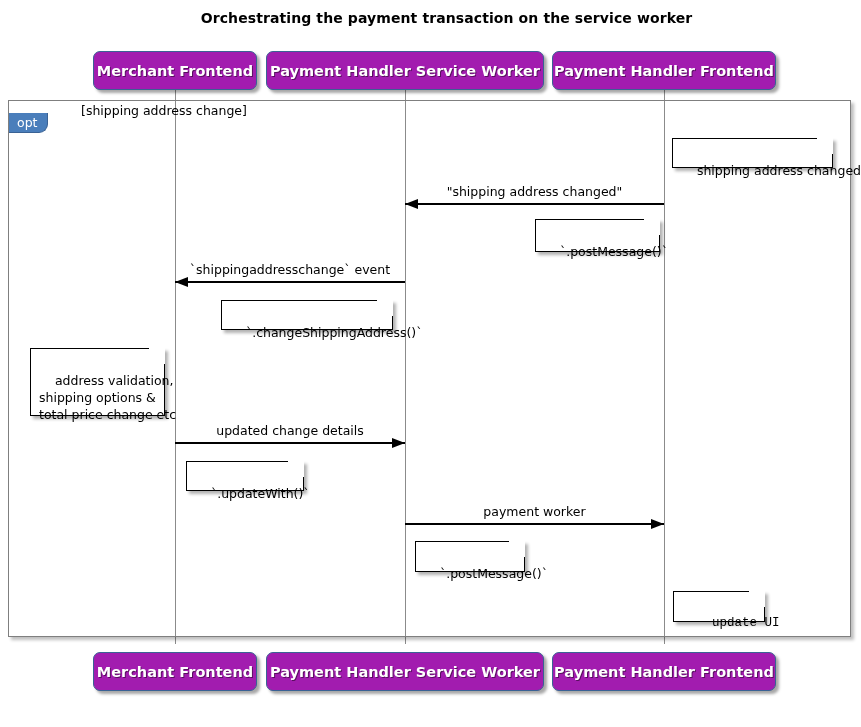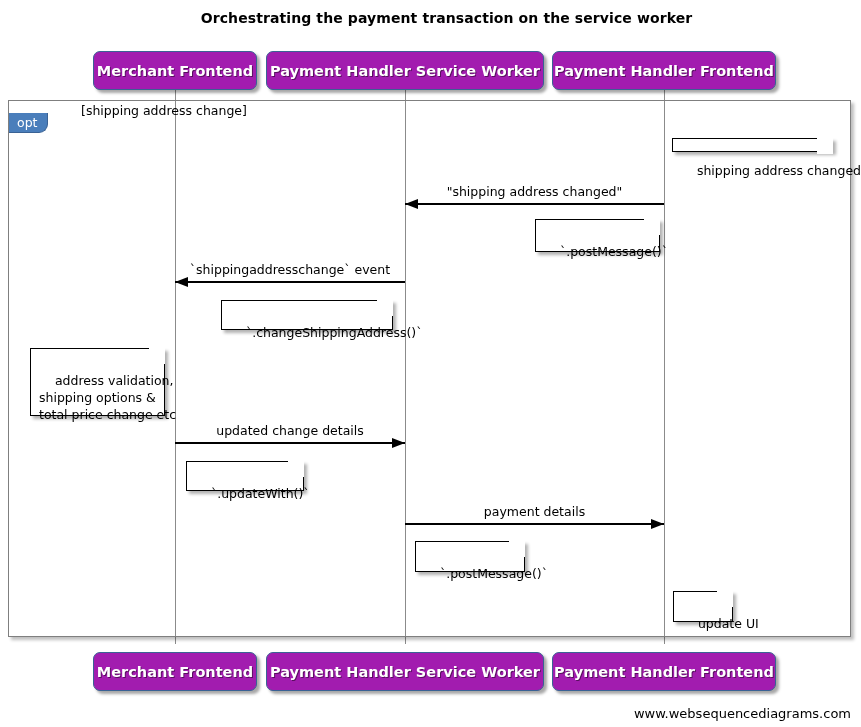--- a/index.html
+++ b/index.html
@@ -199,21 +199,21 @@
   <div class="participant" style="left:93px; top:652px; width:164px;">
     <span>Merchant Frontend</span>
   </div>
   <div class="participant" style="left:266px; top:652px; width:278px;">
     <span>Payment Handler Service Worker</span>
   </div>
   <div class="participant" style="left:552px; top:652px; width:224px;">
     <span>Payment Handler Frontend</span>
   </div>
 
-  <div class="note" style="left:672px; top:138px; width:161px; height:14px;">
+  <div class="note" style="left:672px; top:138px; width:161px; height:30px;">
     <span>shipping address changed</span>
     <span class="note-clip">
       <span class="note-corner">
         
       </span>
     </span>
   </div>
 
   <div class="msg" style="left:405px; top:203px; width:259px;">
     <div class="msg-line" style="width:259px;"></div>
@@ -267,36 +267,35 @@
     <span class="note-clip">
       <span class="note-corner">
         
       </span>
     </span>
   </div>
 
   <div class="msg" style="left:405px; top:523px; width:259px;">
     <div class="msg-line" style="width:259px;"></div>
     <div class="msg-head right"></div>
-    <div class="msg-label">payment details</div>
+    <div class="msg-label">payment worker</div>
   </div>
 
   <div class="note" style="left:415px; top:541px; width:110px; height:31px;">
     <span>`.postMessage()`</span>
     <span class="note-clip">
       <span class="note-corner">
         
       </span>
     </span>
   </div>
 
-  <div class="note" style="left:673px; top:591px; width:60px; height:31px;">
+  <div class="note" style="left:673px; top:591px; width:92px; height:31px;font-family:Liberation Mono, monospace;">
     <span>update UI</span>
     <span class="note-clip">
       <span class="note-corner">
         
       </span>
     </span>
   </div>
 
-  <div class="footer">www.websequencediagrams.com</div>
 
 </div>
 
 </body></html>

